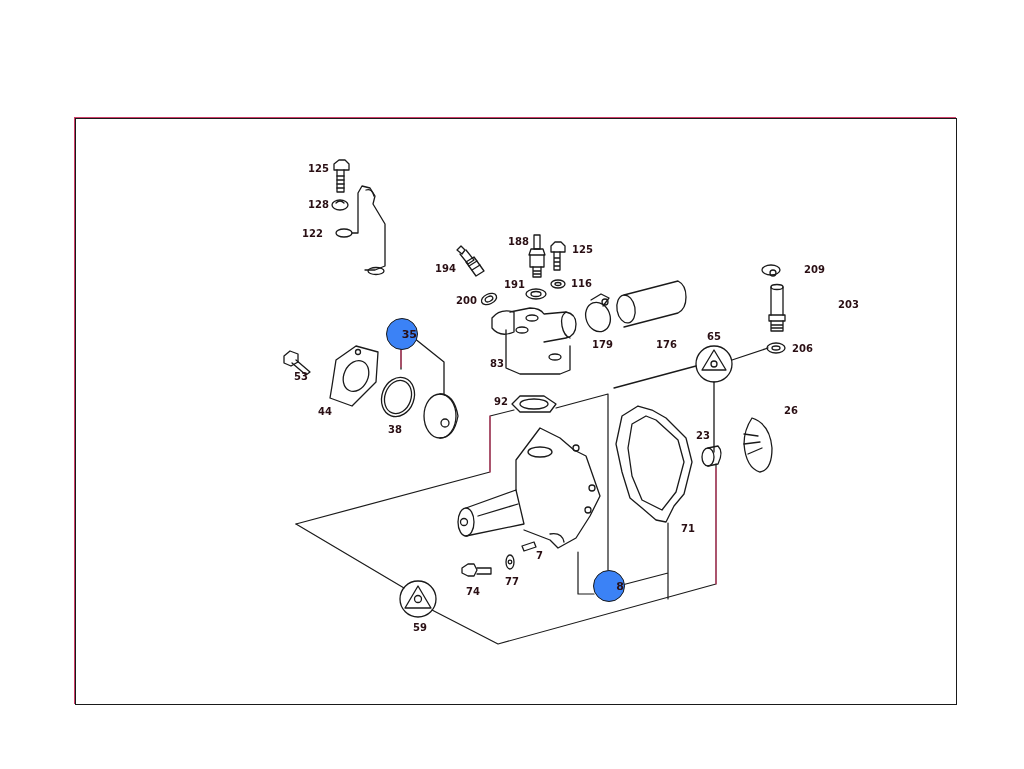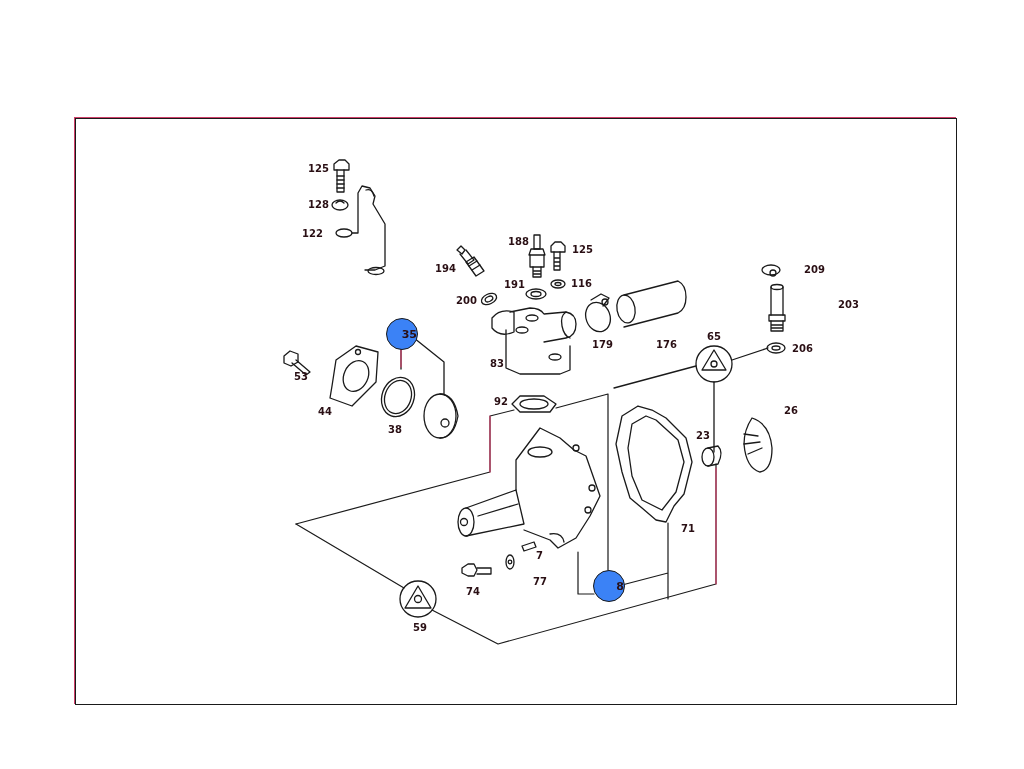--- a/index.html
+++ b/index.html
@@ -227,15 +227,15 @@
 <span class="lbl" style="left:707px;top:331px;">65</span>
 <span class="lbl" style="left:490px;top:358px;">83</span>
 <span class="lbl" style="left:269px;top:371px;margin-left:25px;">53</span>
 <span class="lbl" style="left:318px;top:406px;">44</span>
 <span class="lbl" style="left:388px;top:424px;">38</span>
 <span class="lbl" style="left:494px;top:396px;">92</span>
 <span class="lbl" style="left:745px;top:405px;margin-left:39px;">26</span>
 <span class="lbl" style="left:696px;top:430px;">23</span>
 <span class="lbl" style="left:681px;top:523px;">71</span>
 <span class="lbl" style="left:536px;top:550px;">7</span>
-<span class="lbl" style="left:505px;top:576px;margin-left:28px;">77</span>
+<span class="lbl" style="left:505px;top:576px;">77</span>
 <span class="lbl" style="left:466px;top:586px;text-align:right;">74</span>
 <span class="lbl" style="left:413px;top:622px;">59</span>
 
 </body></html>

